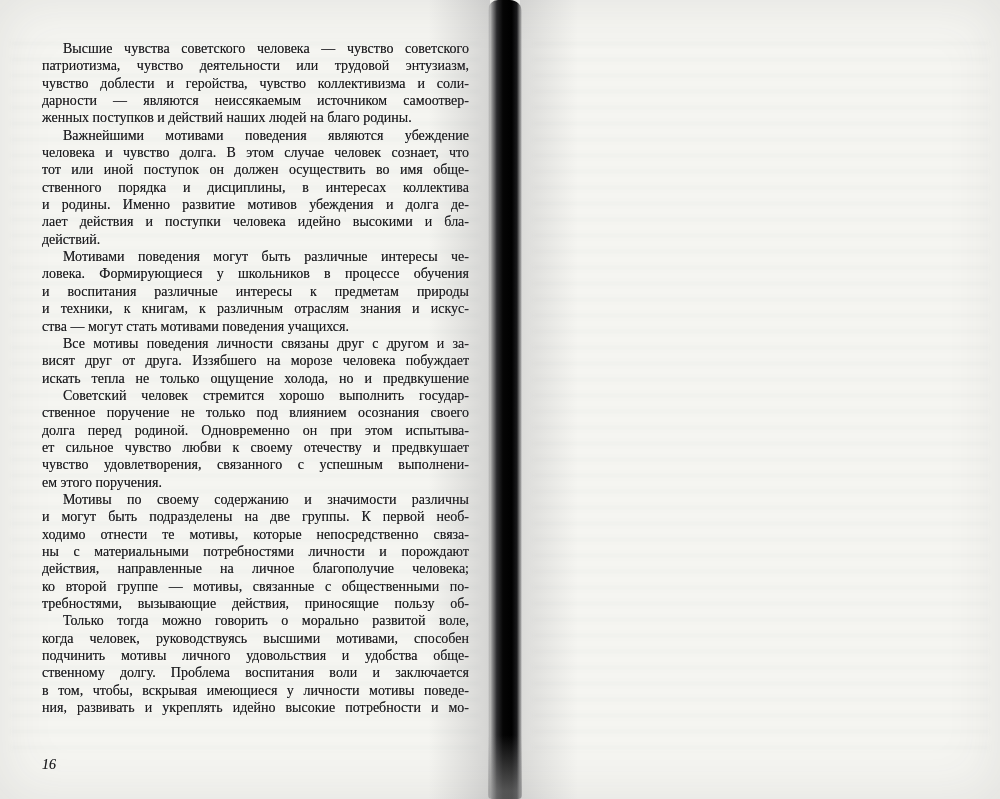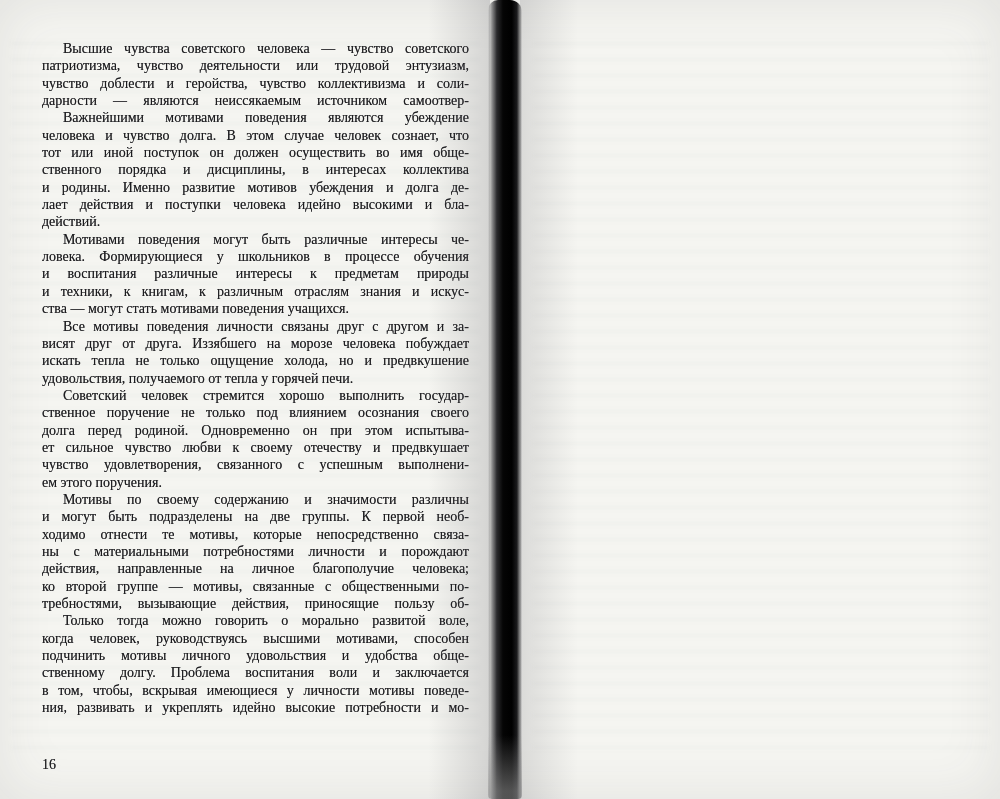--- a/index.html
+++ b/index.html
@@ -98,36 +98,38 @@
     text-align-last: justify;
   }
   .line.indent { text-indent: 21px; }
 
   .page-number {
     position: absolute;
     top: 757px;
     font-size: 14px;
     color: var(--ink, #1d1d20);
     text-shadow: 0 0 0.4px rgba(20,20,25,0.6);
+    font-style: italic;
   }
   .page-number.pn-left  { left: 42px; }
 </style>
 </head>
 <body>
 
 <div class="book">
 
   <div class="page page-left">
     <div class="ghost"></div>
     <div class="text-block" id="left-text">
         <div class="paragraph">
           <div class="line indent just">Высшие чувства советского человека — чувство советского</div>
           <div class="line just">патриотизма, чувство деятельности или трудовой энтузиазм,</div>
           <div class="line just">чувство доблести и геройства, чувство коллективизма и соли-</div>
           <div class="line just">дарности — являются неиссякаемым источником самоотвер-</div>
+          <div class="line">женных поступков и действий наших людей на благо родины.</div>
         </div>
         <div class="paragraph">
           <div class="line indent just">Важнейшими мотивами поведения являются убеждение</div>
           <div class="line just">человека и чувство долга. В этом случае человек сознает, что</div>
           <div class="line just">тот или иной поступок он должен осуществить во имя обще-</div>
           <div class="line just">ственного порядка и дисциплины, в интересах коллектива</div>
           <div class="line just">и родины. Именно развитие мотивов убеждения и долга де-</div>
           <div class="line just">лает действия и поступки человека идейно высокими и бла-</div>
           <div class="line">действий.</div>
         </div>
@@ -135,21 +137,20 @@
           <div class="line indent just">Мотивами поведения могут быть различные интересы че-</div>
           <div class="line just">ловека. Формирующиеся у школьников в процессе обучения</div>
           <div class="line just">и воспитания различные интересы к предметам природы</div>
           <div class="line just">и техники, к книгам, к различным отраслям знания и искус-</div>
           <div class="line">ства — могут стать мотивами поведения учащихся.</div>
         </div>
         <div class="paragraph">
           <div class="line indent just">Все мотивы поведения личности связаны друг с другом и за-</div>
           <div class="line just">висят друг от друга. Иззябшего на морозе человека побуждает</div>
           <div class="line just">искать тепла не только ощущение холода, но и предвкушение</div>
-          <div class="line">удовольствия, получаемого от тепла у горячей печи.</div>
         </div>
         <div class="paragraph">
           <div class="line indent just">Советский человек стремится хорошо выполнить государ-</div>
           <div class="line just">ственное поручение не только под влиянием осознания своего</div>
           <div class="line just">долга перед родиной. Одновременно он при этом испытыва-</div>
           <div class="line just">ет сильное чувство любви к своему отечеству и предвкушает</div>
           <div class="line just">чувство удовлетворения, связанного с успешным выполнени-</div>
           <div class="line">ем этого поручения.</div>
         </div>
         <div class="paragraph">

